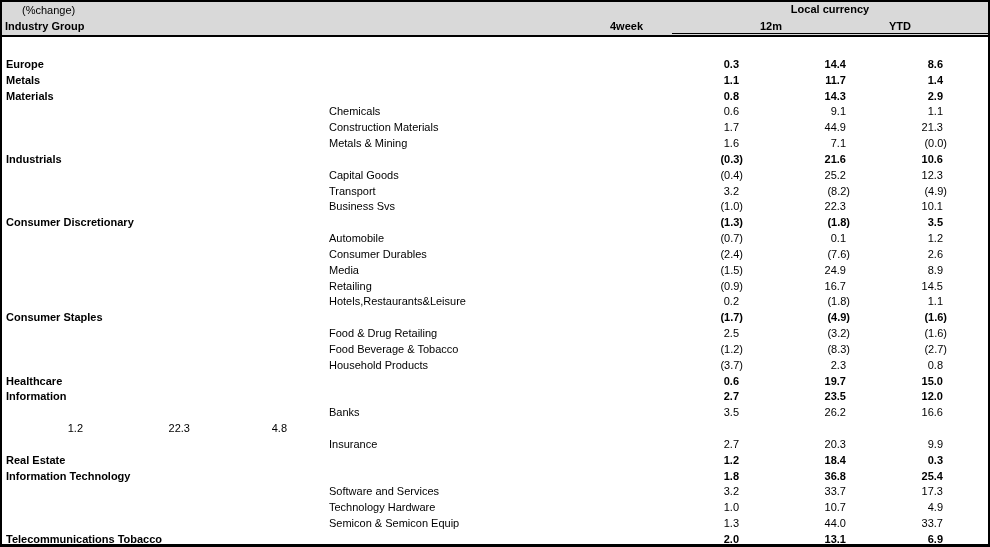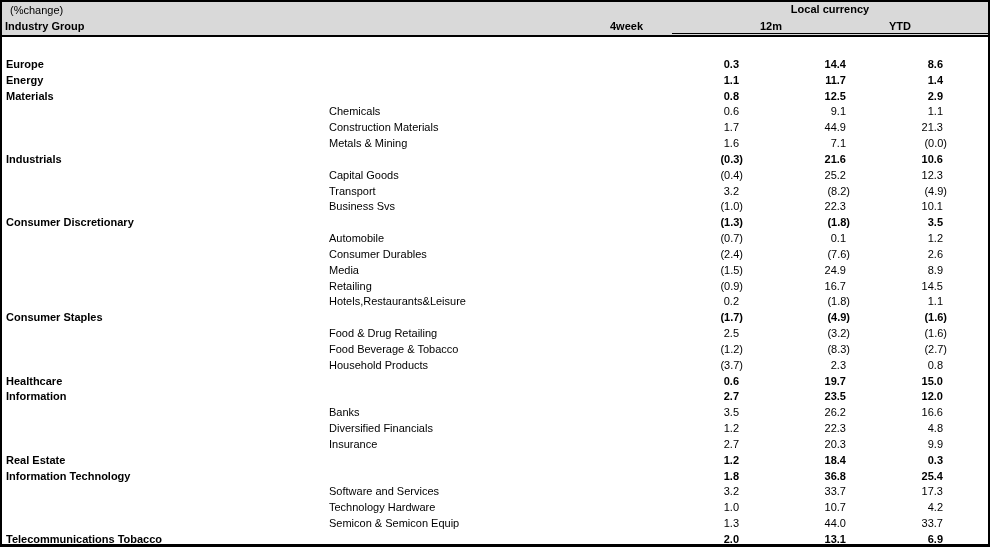--- a/index.html
+++ b/index.html
@@ -13,21 +13,21 @@
   .table{
     position:relative;width:990px;height:547px;box-sizing:border-box;
     border:2px solid var(--border);border-bottom-width:3px;background:var(--bg);
     overflow:hidden;
   }
   .header{
     position:relative;height:35px;box-sizing:border-box;
     background:var(--header-bg);border-bottom:2px solid var(--border);
   }
   .hrow1{position:relative;height:16px;}
-  .pct{position:absolute;left:8px;top:1px;font-size:11px;line-height:14px;}
+  .pct{position:absolute;left:20px;top:1px;font-size:11px;line-height:14px;}
   .lc{
     position:absolute;left:670px;top:0;width:316px;height:32px;box-sizing:border-box;
     border-bottom:1px solid var(--border);
     text-align:center;font-weight:bold;font-size:11px;line-height:15px;
   }
   .hrow2{display:flex;height:17px;line-height:17px;font-weight:bold;gap:32px;}
   .hdr-lbl{flex:1;padding-left:3px;box-sizing:border-box;font-size:11px;white-space:nowrap;}
   .num{width:85px;box-sizing:border-box;text-align:right;font-size:11px;white-space:nowrap;}
   .num.c2{width:107px;}
   .num.c3{width:97px;}
@@ -60,31 +60,31 @@
   <div class="body">
   <div class="row group">
     <div class="lbl group">Europe</div>
     <div class="num c1 noparen">0.3</div>
     <div class="num c2 noparen">14.4</div>
     <div class="num c3 noparen">8.6</div>
     <div class="spacer"></div>
   </div>
 
   <div class="row group">
-    <div class="lbl group">Energy</div>
+    <div class="lbl group">Metals</div>
     <div class="num c1 noparen">1.1</div>
     <div class="num c2 noparen">11.7</div>
     <div class="num c3 noparen">1.4</div>
     <div class="spacer"></div>
   </div>
 
   <div class="row group">
     <div class="lbl group">Materials</div>
     <div class="num c1 noparen">0.8</div>
-    <div class="num c2 noparen">12.5</div>
+    <div class="num c2 noparen">14.3</div>
     <div class="num c3 noparen">2.9</div>
     <div class="spacer"></div>
   </div>
 
   <div class="row sub">
     <div class="lbl sub">Chemicals</div>
     <div class="num c1 noparen">0.6</div>
     <div class="num c2 noparen">9.1</div>
     <div class="num c3 noparen">1.1</div>
     <div class="spacer"></div>
@@ -236,21 +236,20 @@
 
   <div class="row sub">
     <div class="lbl sub">Banks</div>
     <div class="num c1 noparen">3.5</div>
     <div class="num c2 noparen">26.2</div>
     <div class="num c3 noparen">16.6</div>
     <div class="spacer"></div>
   </div>
 
   <div class="row sub">
-    <div class="lbl sub">Diversified Financials</div>
     <div class="num c1 noparen">1.2</div>
     <div class="num c2 noparen">22.3</div>
     <div class="num c3 noparen">4.8</div>
     <div class="spacer"></div>
   </div>
 
   <div class="row sub">
     <div class="lbl sub">Insurance</div>
     <div class="num c1 noparen">2.7</div>
     <div class="num c2 noparen">20.3</div>
@@ -279,21 +278,21 @@
     <div class="num c1 noparen">3.2</div>
     <div class="num c2 noparen">33.7</div>
     <div class="num c3 noparen">17.3</div>
     <div class="spacer"></div>
   </div>
 
   <div class="row sub">
     <div class="lbl sub">Technology Hardware</div>
     <div class="num c1 noparen">1.0</div>
     <div class="num c2 noparen">10.7</div>
-    <div class="num c3 noparen">4.2</div>
+    <div class="num c3 noparen">4.9</div>
     <div class="spacer"></div>
   </div>
 
   <div class="row sub">
     <div class="lbl sub">Semicon &amp; Semicon Equip</div>
     <div class="num c1 noparen">1.3</div>
     <div class="num c2 noparen">44.0</div>
     <div class="num c3 noparen">33.7</div>
     <div class="spacer"></div>
   </div>

